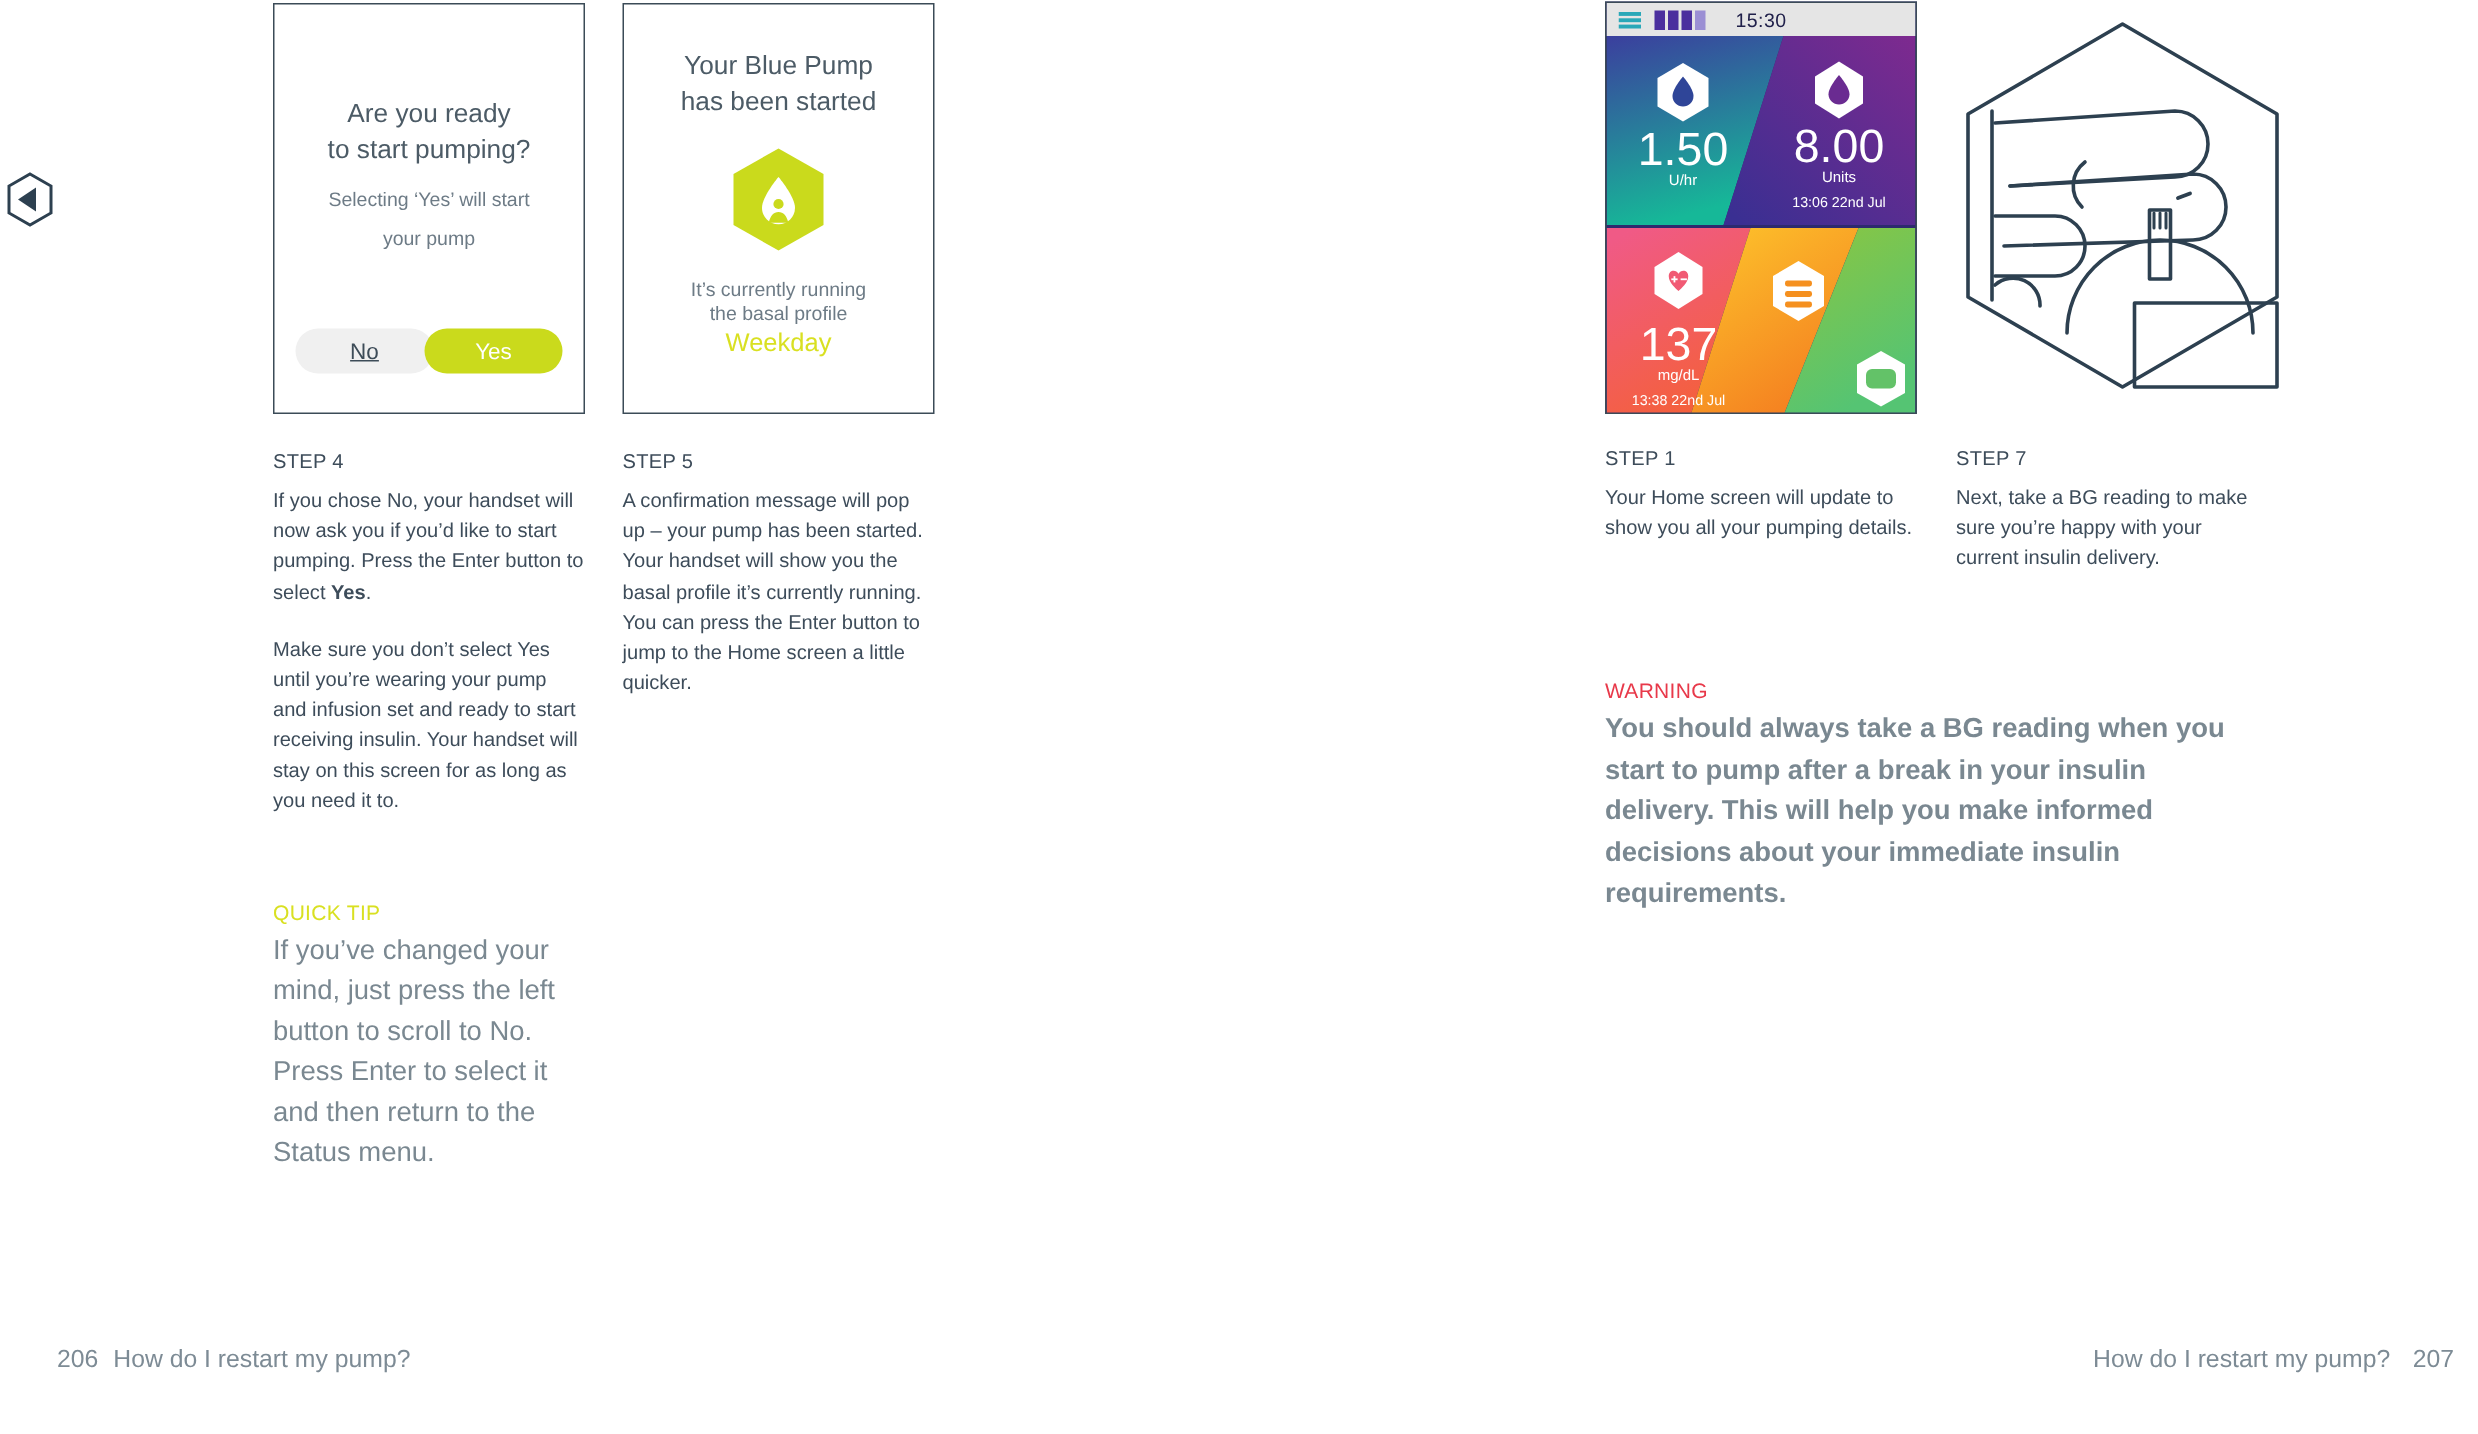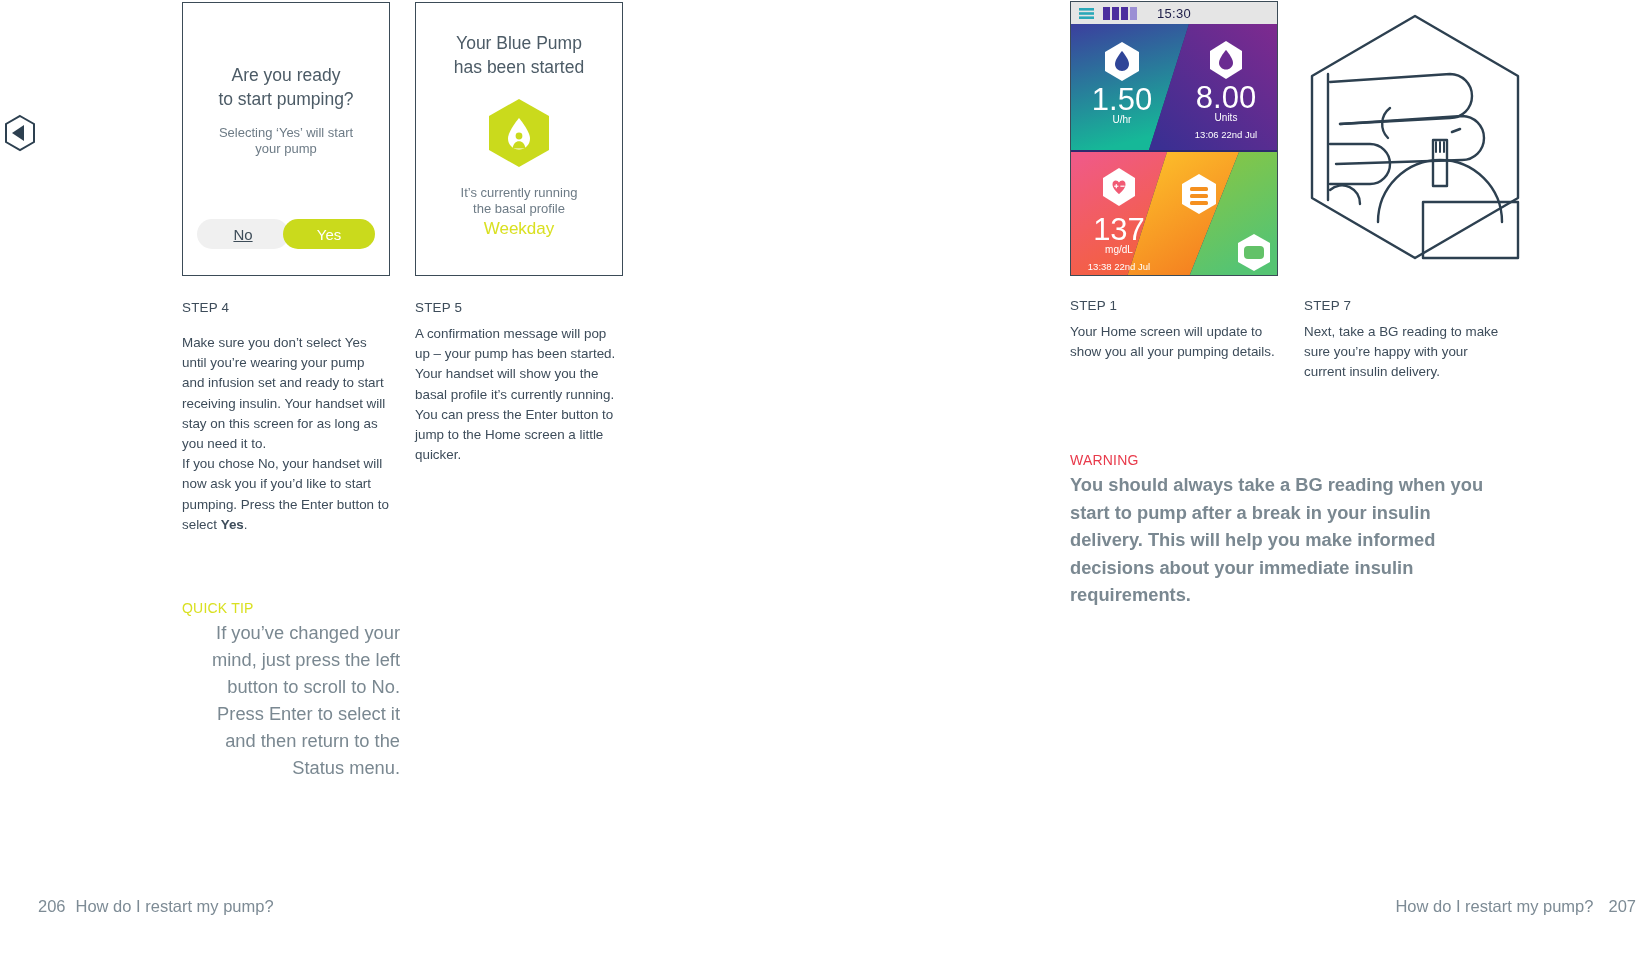--- a/index.html
+++ b/index.html
@@ -117,21 +117,21 @@
   .step-body b { font-weight: 700; }
   .col { position: absolute; }
 
   .col-s4 { left: 182px; top: 300px; width: 208px; }
   .col-s5 { left: 415px; top: 300px; width: 205px; }
   .col-s6 { left: 1070px; top: 298px; width: 215px; }
   .col-s7 { left: 1304px; top: 298px; width: 208px; }
 
   .tip-block { position: absolute; left: 182px; top: 600px; width: 218px; }
   .tip-head { color: #d9e021; font-size: 14px; margin-bottom: 3px; letter-spacing:.2px;}
-  .tip-body { color: #7a8891; font-size: 18.3px; line-height: 27px; text-align: right; }
+  .tip-body { color: #7a8891; font-size: 18.3px; line-height: 27px; }
 
   .warn-block { position: absolute; left: 1070px; top: 412px; width: 430px; }
   .warn-head { color: #e8394a; font-size: 14px; margin-bottom: 3px; letter-spacing:.2px;margin-top:40px;}
   .warn-body { color: #7a8891; font-size: 18.3px; line-height: 27.5px; font-weight: bold; }
 
   
   .footer-left {
     position: absolute; left: 38px; bottom: 40px;
     color: #7d8b95; font-size: 16.5px;
     display: flex; gap: 10px; align-items: baseline;
@@ -153,21 +153,21 @@
       <polygon points="17,2 31,10 31,28 17,36 3,28 3,10" fill="none" stroke="#2d4050" stroke-width="2"></polygon>
       <polygon points="21,11 21,27 9,19" fill="#2d4050"></polygon>
     </svg>
   </div>
 
   <div class="handset handset-1">
     <div class="hs-inner">
       <div class="hs-title" style="top:60px;">Are you ready</div>
       <div class="hs-title" style="top:84px;">to start pumping?</div>
       <div class="hs-sub" style="top:122px;">Selecting ‘Yes’ will start</div>
-      <div class="hs-sub" style="top:138px;">your pump</div>
+      <div class="hs-sub" style="top:148px;">your pump</div>
       <div class="hs-buttons">
         <div class="btn-no">No</div>
         <div class="btn-yes">Yes</div>
       </div>
     </div>
   </div>
 
   <div class="handset handset-2">
     <div class="hs-inner">
       <div class="hs-title" style="top:28px;">Your Blue Pump</div>
@@ -300,24 +300,24 @@
         <rect x="133" y="128" width="14" height="46"></rect>
         <path d="M136,130 L136,140 M140,130 L140,140 M144,130 L144,140" stroke-width="2"></path>
 
         <path d="M152,120 l8,-3" stroke-width="2.6"></path>
       </g>
     </svg>
   </div>
 
   <div class="col col-s4">
     <div class="step-head">STEP 4</div>
-    <div class="step-body" style="margin-top:18px;">Make sure you don’t select Yes until you’re wearing your pump and infusion set and ready to start receiving insulin. Your handset will stay on this screen for as long as you need it to.</div>
     <div class="step-body">
       <span>If you chose No, your handset will now ask you if you’d like to start pumping. Press the Enter button to select </span><b>Yes</b><span>.</span>
     </div>
+    <div class="step-body" style="margin-top:18px;">Make sure you don’t select Yes until you’re wearing your pump and infusion set and ready to start receiving insulin. Your handset will stay on this screen for as long as you need it to.</div>
   </div>
 
   <div class="col col-s5">
     <div class="step-head">STEP 5</div>
     <div class="step-body">A confirmation message will pop up – your pump has been started. Your handset will show you the basal profile it’s currently running. You can press the Enter button to jump to the Home screen a little quicker.</div>
   </div>
 
   <div class="tip-block">
     <div class="tip-head">QUICK TIP</div>
     <div class="tip-body">If you’ve changed your mind, just press the left button to scroll to No. Press Enter to select it and then return to the Status menu.</div>

